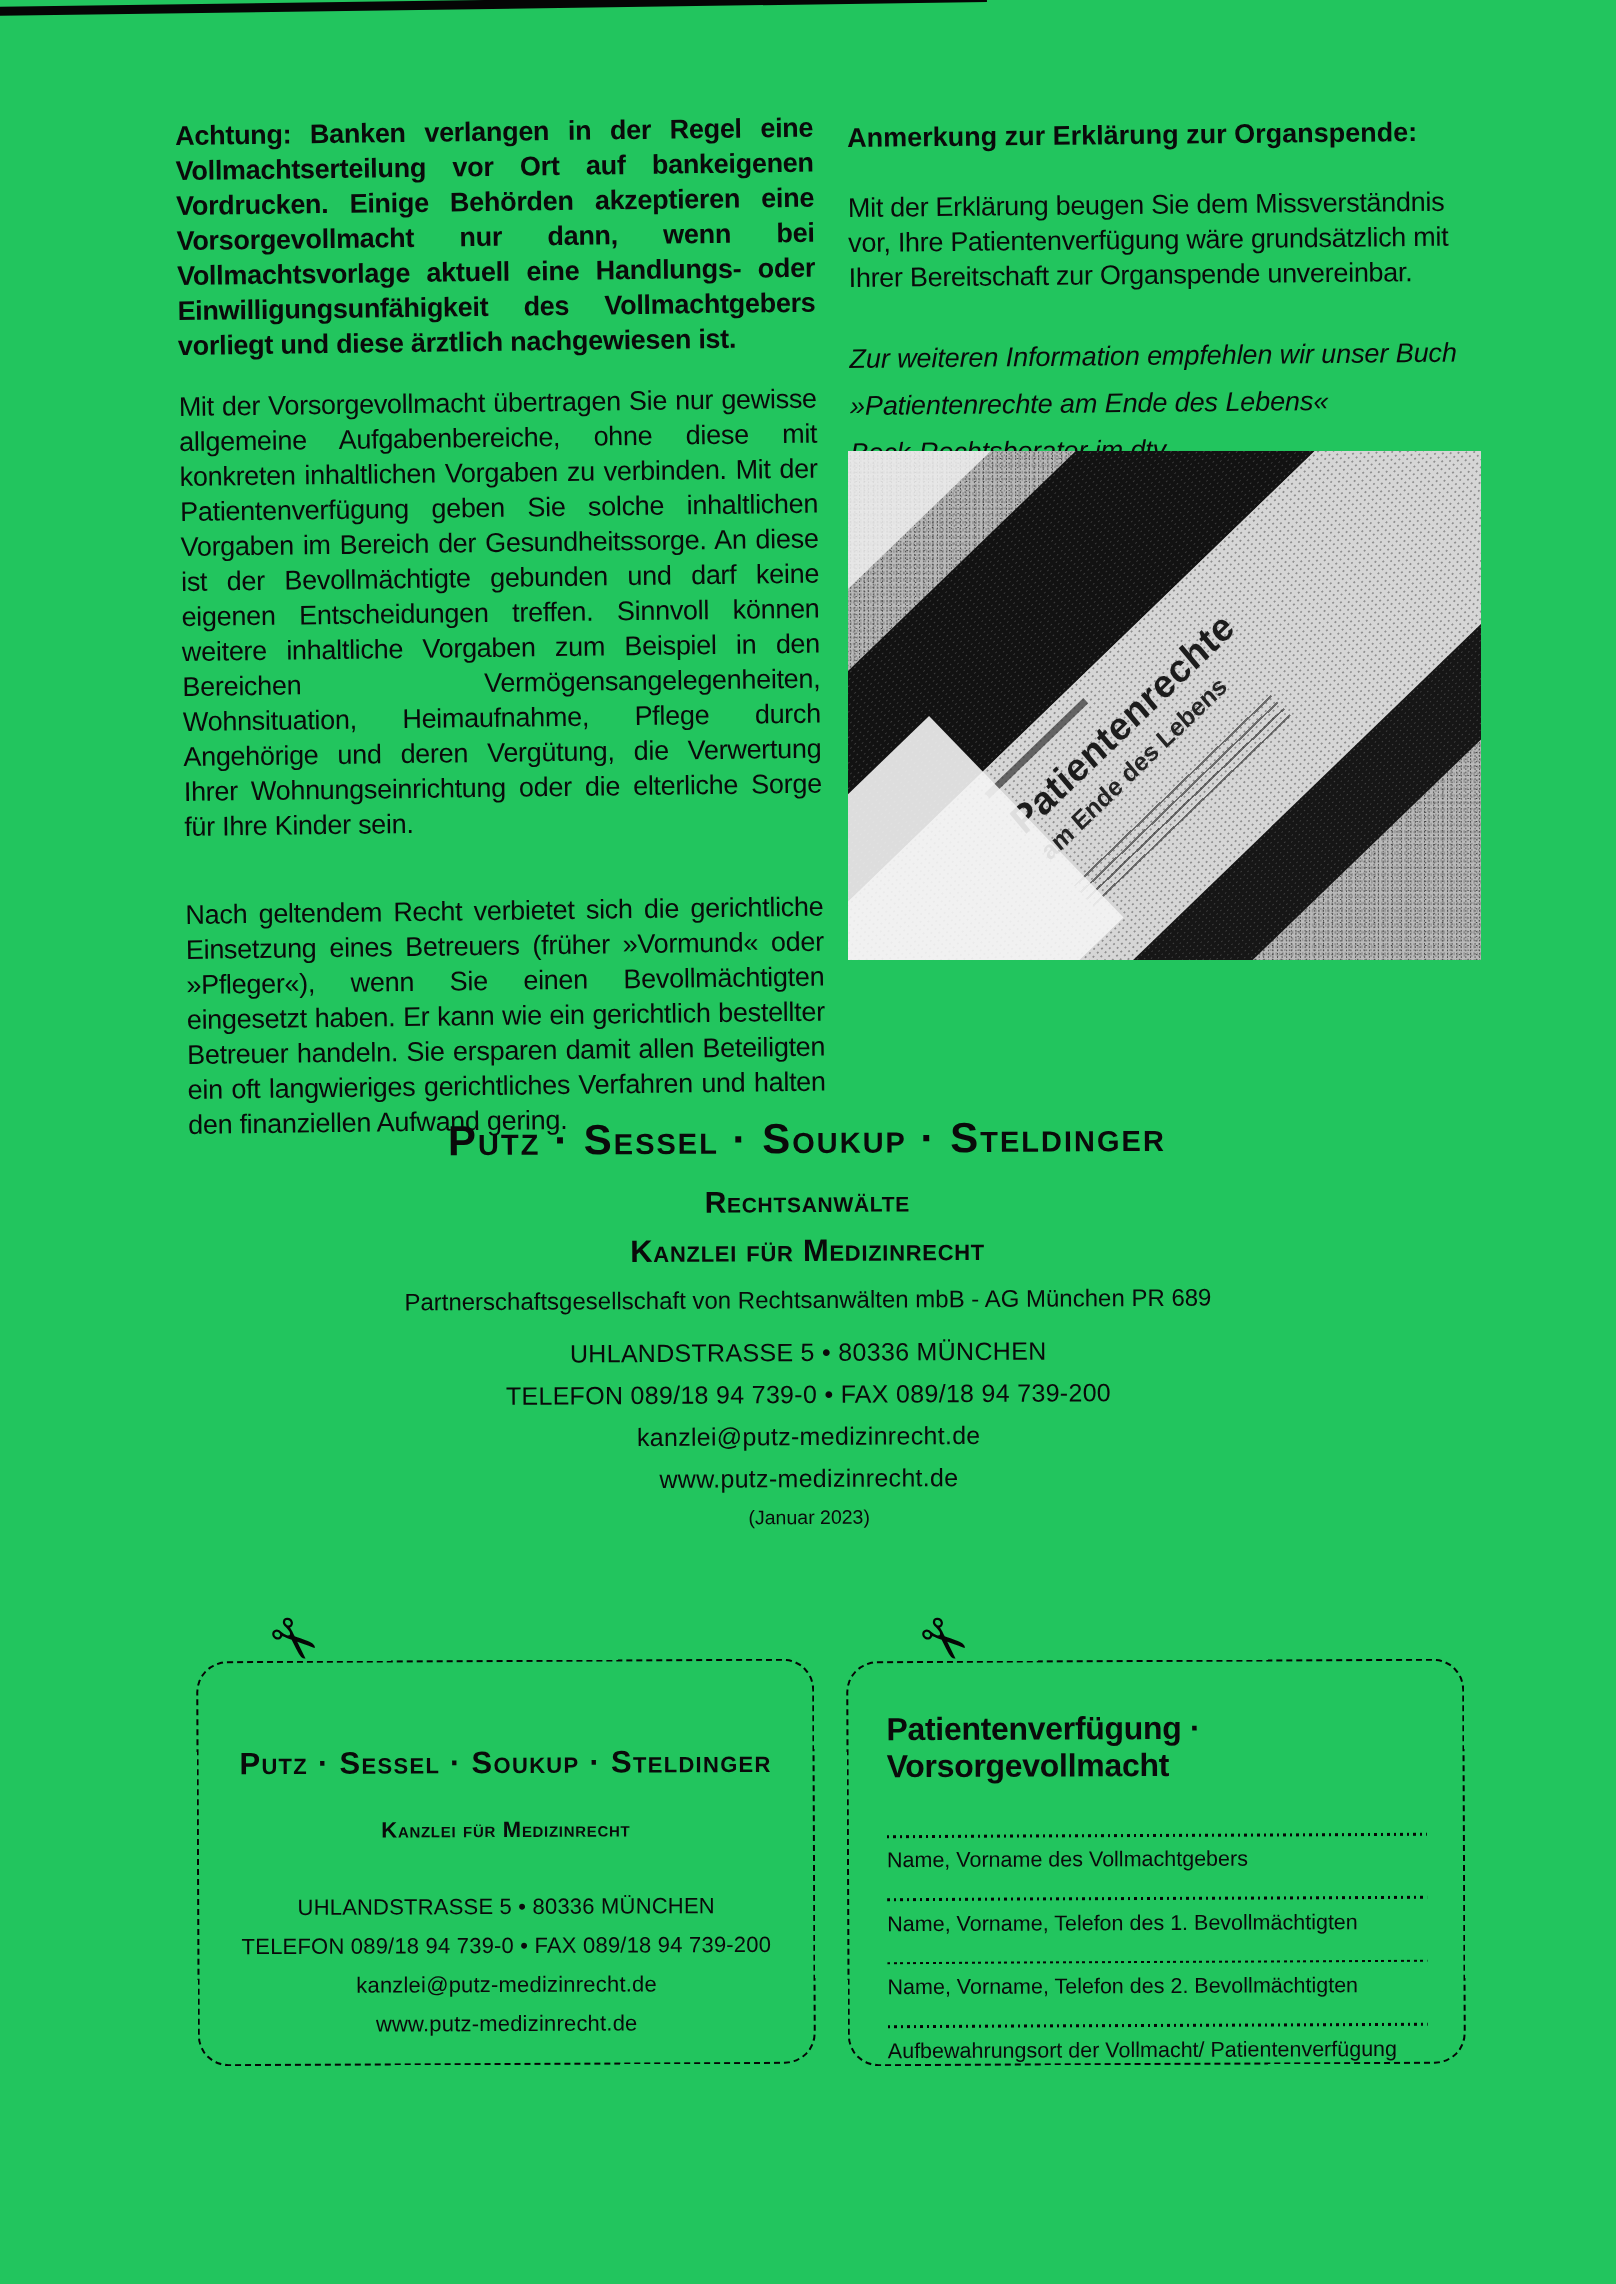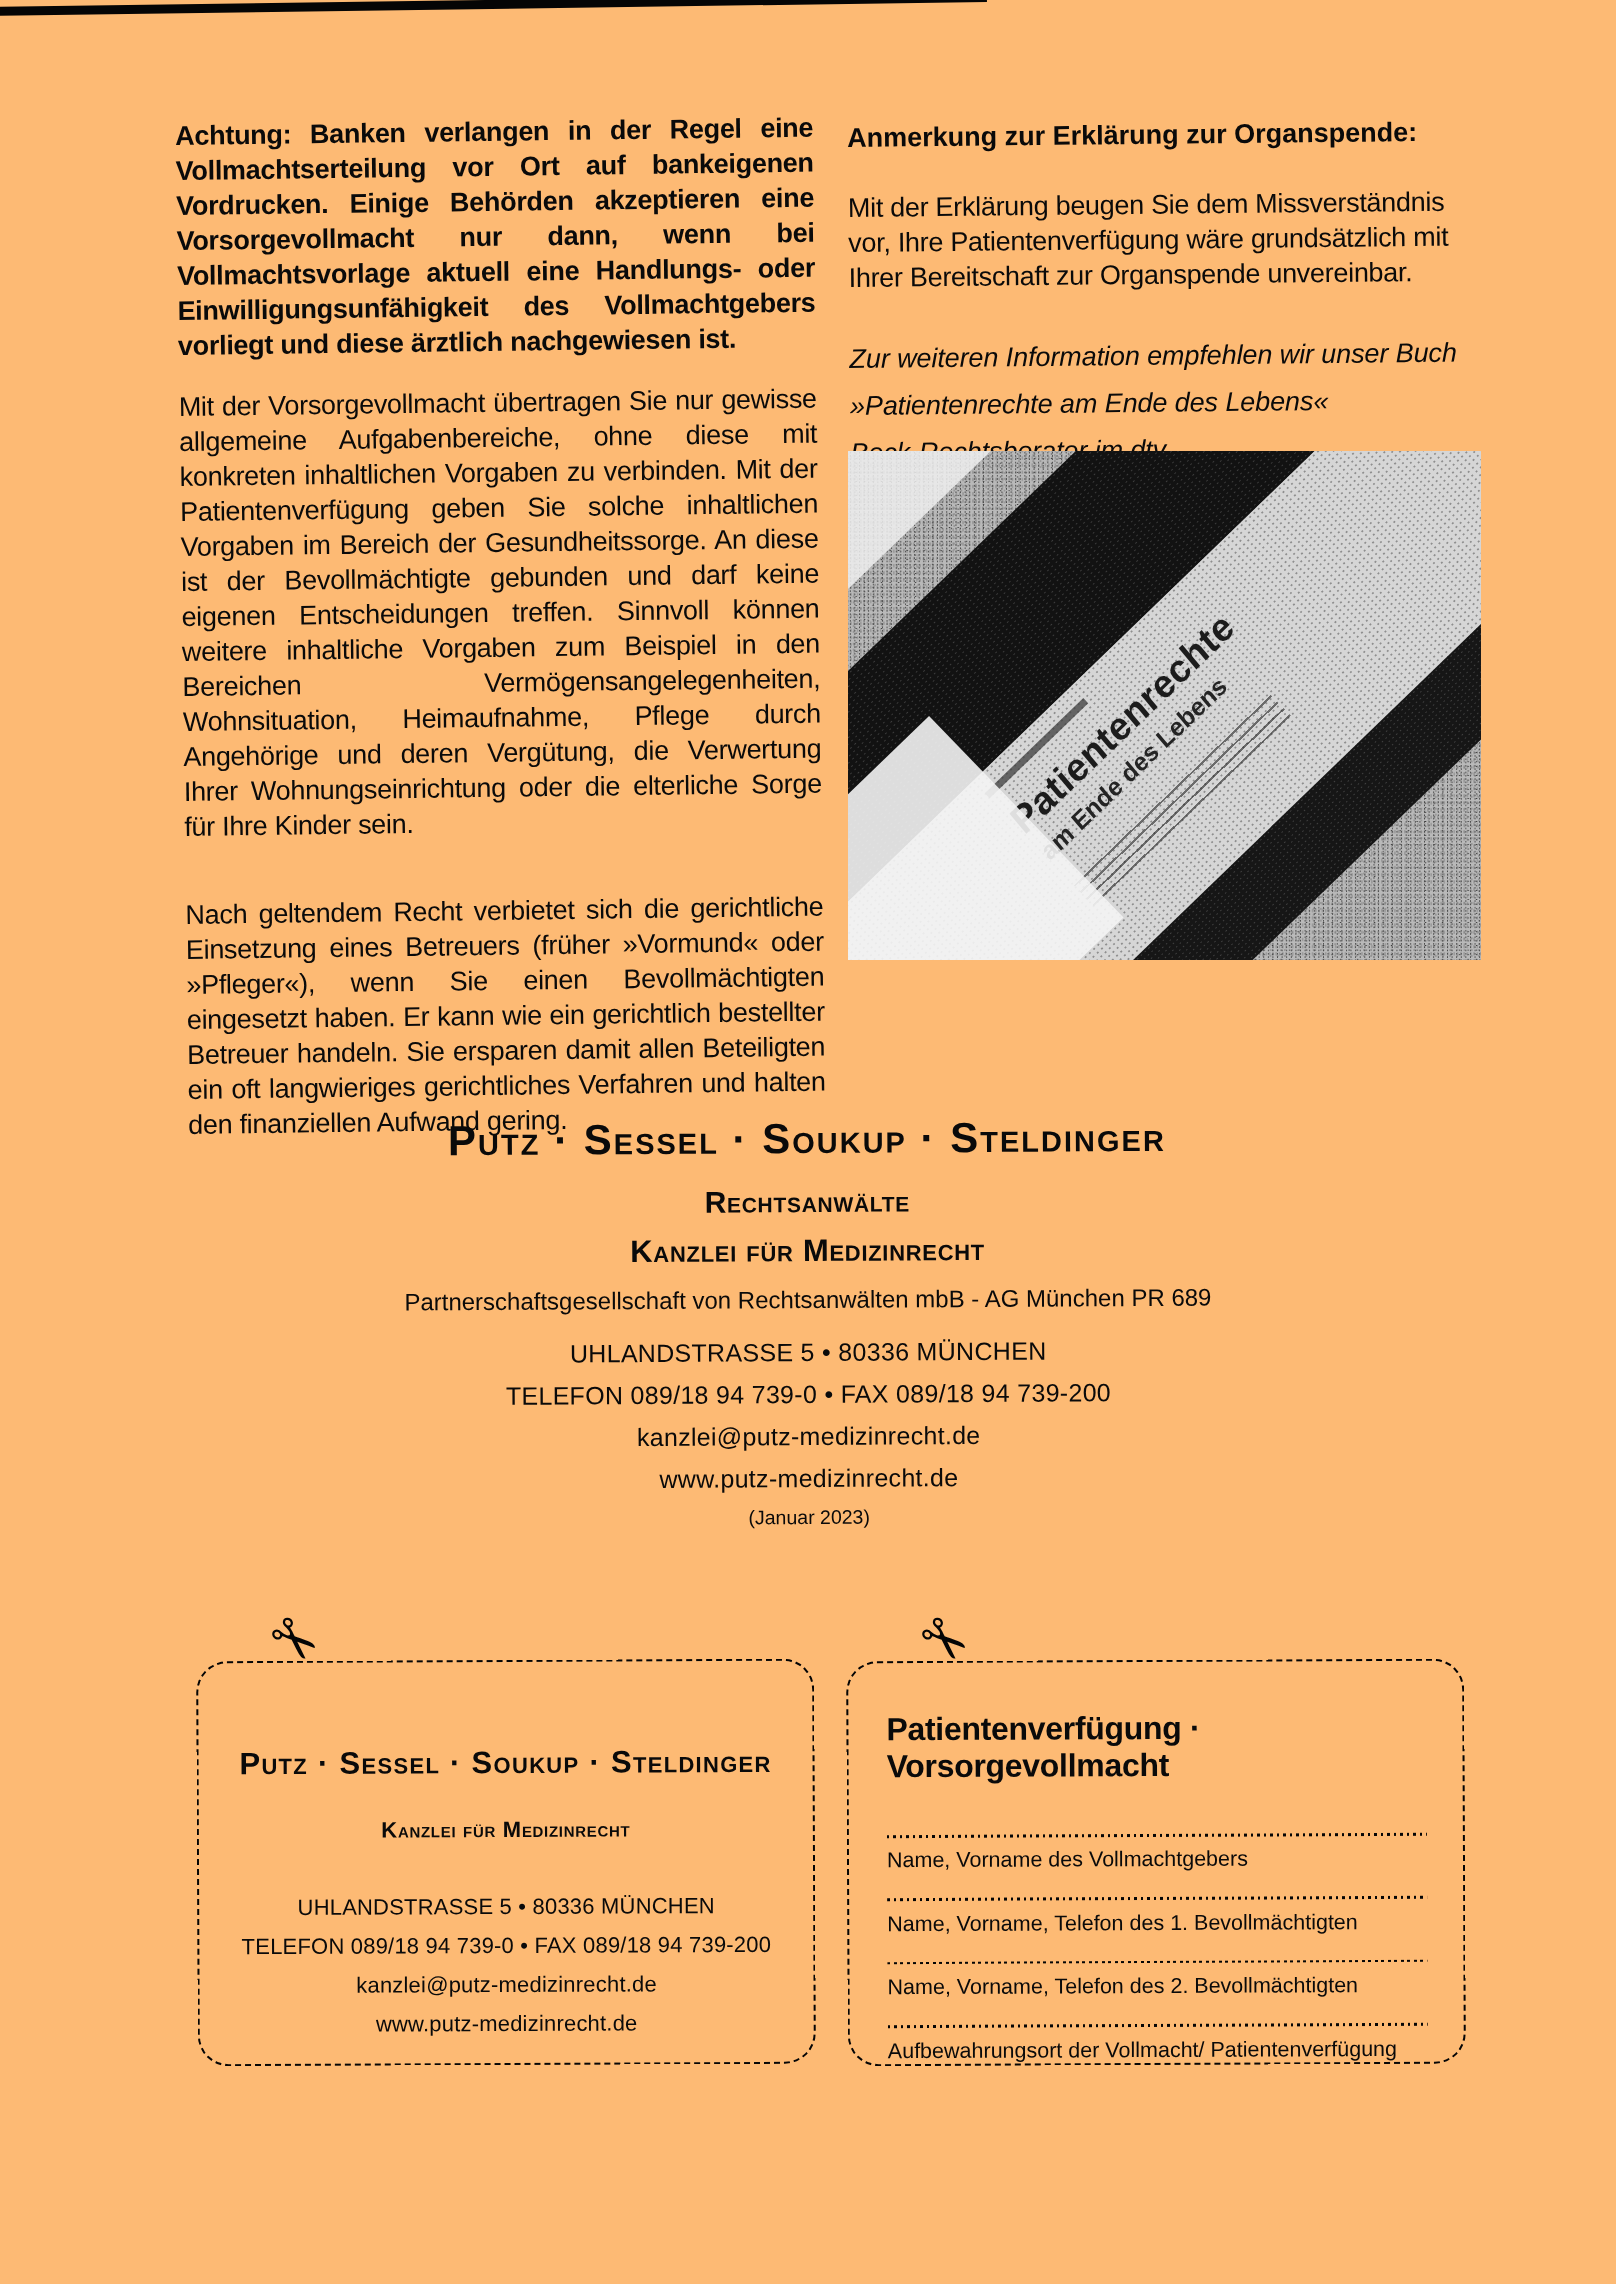--- a/index.html
+++ b/index.html
@@ -1,19 +1,19 @@
 <!DOCTYPE html>
 <html style="font-size:10.4px"><head>
 <meta charset="utf-8">
 <style>
   html,body{margin:0;padding:0;background:#ffffff;}
   .page{
     position:relative;
     width:1616px;height:2284px;
-    background:#fdba74;
+    background:#22c55e;
     font-family:"Liberation Sans","DejaVu Sans",sans-serif;
     color:#0a0a0a;
     overflow:hidden;
   }
   
   .scan-line{
     position:absolute;left:-15.6px;top:6.5px;width:1003px;height:9px;
     background:#050505;transform:rotate(-0.8deg);transform-origin:left center;
   }
   

